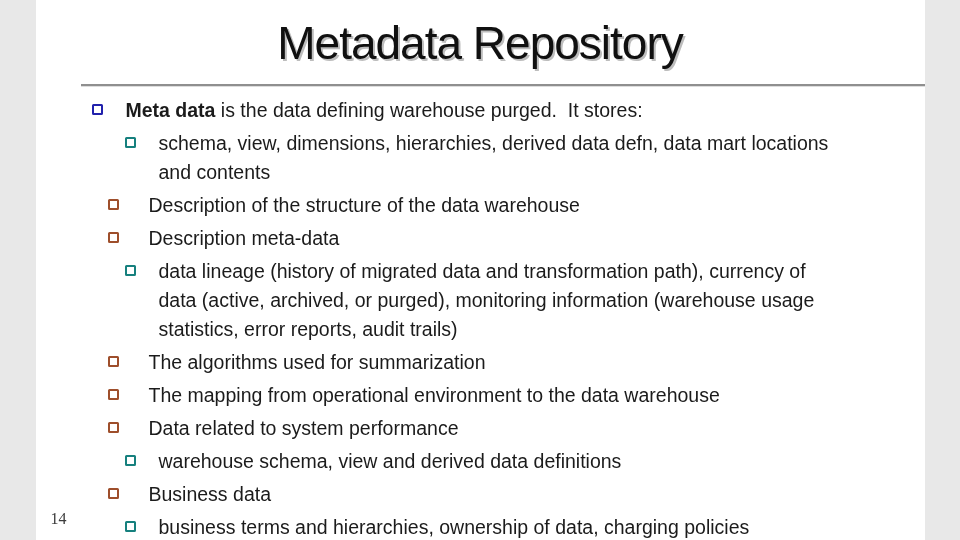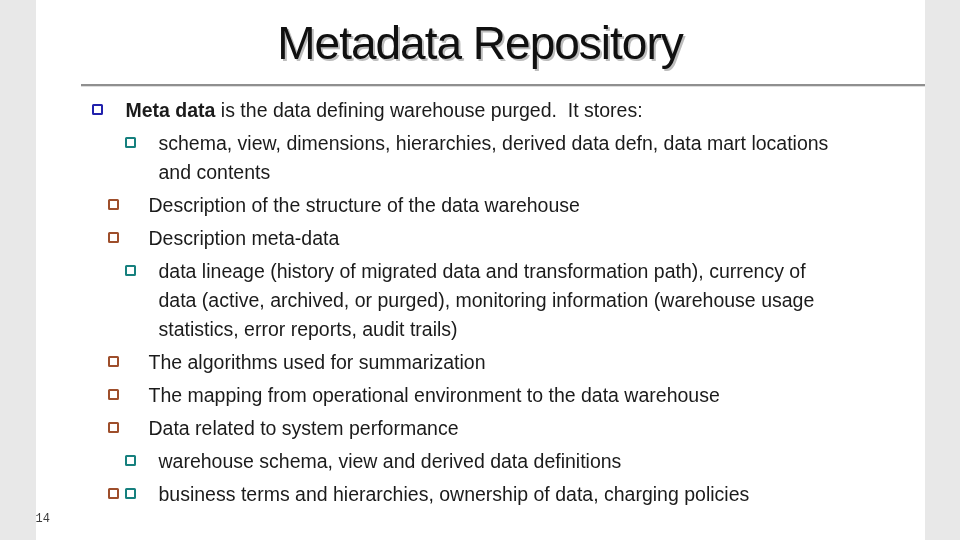--- a/index.html
+++ b/index.html
@@ -39,23 +39,23 @@
     border-radius:1.5px;
     background:#ffffff;
   }
   .lvl1 .marker { left:56px; }
   .lvl2 .marker { left:72px; }
   .lvl3 .marker { left:89px; }
   .lvl1 .text-wrap { display:inline-block; max-width:795px; vertical-align:top; }
   .lvl2 .text-wrap { display:inline-block; max-width:772px; vertical-align:top; }
   .lvl3 .text-wrap { display:inline-block; max-width:762px; vertical-align:top; }
   .pagenum {
-    position:absolute; left:0; top:509px;
-    font-family:Liberation Mono, monospace;
-    font-size:12px; line-height:20px;
+    position:absolute; left:15px; top:509px;
+    font-family:Liberation Serif, serif;
+    font-size:16px; line-height:20px;
     color:#3c3c3c;
   }
 </style>
 </head>
 <body>
 
 <div class="slide" style="color: rgb(27, 27, 27);">
   <div class="title" style="color: rgb(16, 16, 16);">Metadata Repository</div>
   <div class="divider" style="background: rgb(143, 143, 143);"></div>
   <div class="content">
@@ -64,17 +64,17 @@
 and contents</span></span></div>
       <div class="item lvl2"><span class="marker" style="border-color: rgb(158, 78, 43);"></span><span class="text-wrap"><span class="text-part">Description of the structure of the data warehouse</span></span></div>
       <div class="item lvl2"><span class="marker" style="border-color: rgb(158, 78, 43);"></span><span class="text-wrap"><span class="text-part">Description meta-data</span></span></div>
       <div class="item lvl3"><span class="marker" style="border-color: rgb(22, 128, 126);"></span><span class="text-wrap"><span class="text-part">data lineage (history of migrated data and transformation path), currency of
 data (active, archived, or purged), monitoring information (warehouse usage
 statistics, error reports, audit trails)</span></span></div>
       <div class="item lvl2"><span class="marker" style="border-color: rgb(158, 78, 43);"></span><span class="text-wrap"><span class="text-part">The algorithms used for summarization</span></span></div>
       <div class="item lvl2"><span class="marker" style="border-color: rgb(158, 78, 43);"></span><span class="text-wrap"><span class="text-part">The mapping from operational environment to the data warehouse</span></span></div>
       <div class="item lvl2"><span class="marker" style="border-color: rgb(158, 78, 43);"></span><span class="text-wrap"><span class="text-part">Data related to system performance</span></span></div>
       <div class="item lvl3"><span class="marker" style="border-color: rgb(22, 128, 126);"></span><span class="text-wrap"><span class="text-part">warehouse schema, view and derived data definitions</span></span></div>
-      <div class="item lvl2"><span class="marker" style="border-color: rgb(158, 78, 43);"></span></div>
+      <div class="item lvl2"><span class="marker" style="border-color: rgb(158, 78, 43);"></span><span class="text-wrap"><span class="text-part">Business data</span></span></div>
       <div class="item lvl3"><span class="marker" style="border-color: rgb(22, 128, 126);"></span><span class="text-wrap"><span class="text-part">business terms and hierarchies, ownership of data, charging policies</span></span></div>
     </div>
   <div class="pagenum" style="color: rgb(60, 60, 60);">14</div>
 </div>
 
 </body></html>

